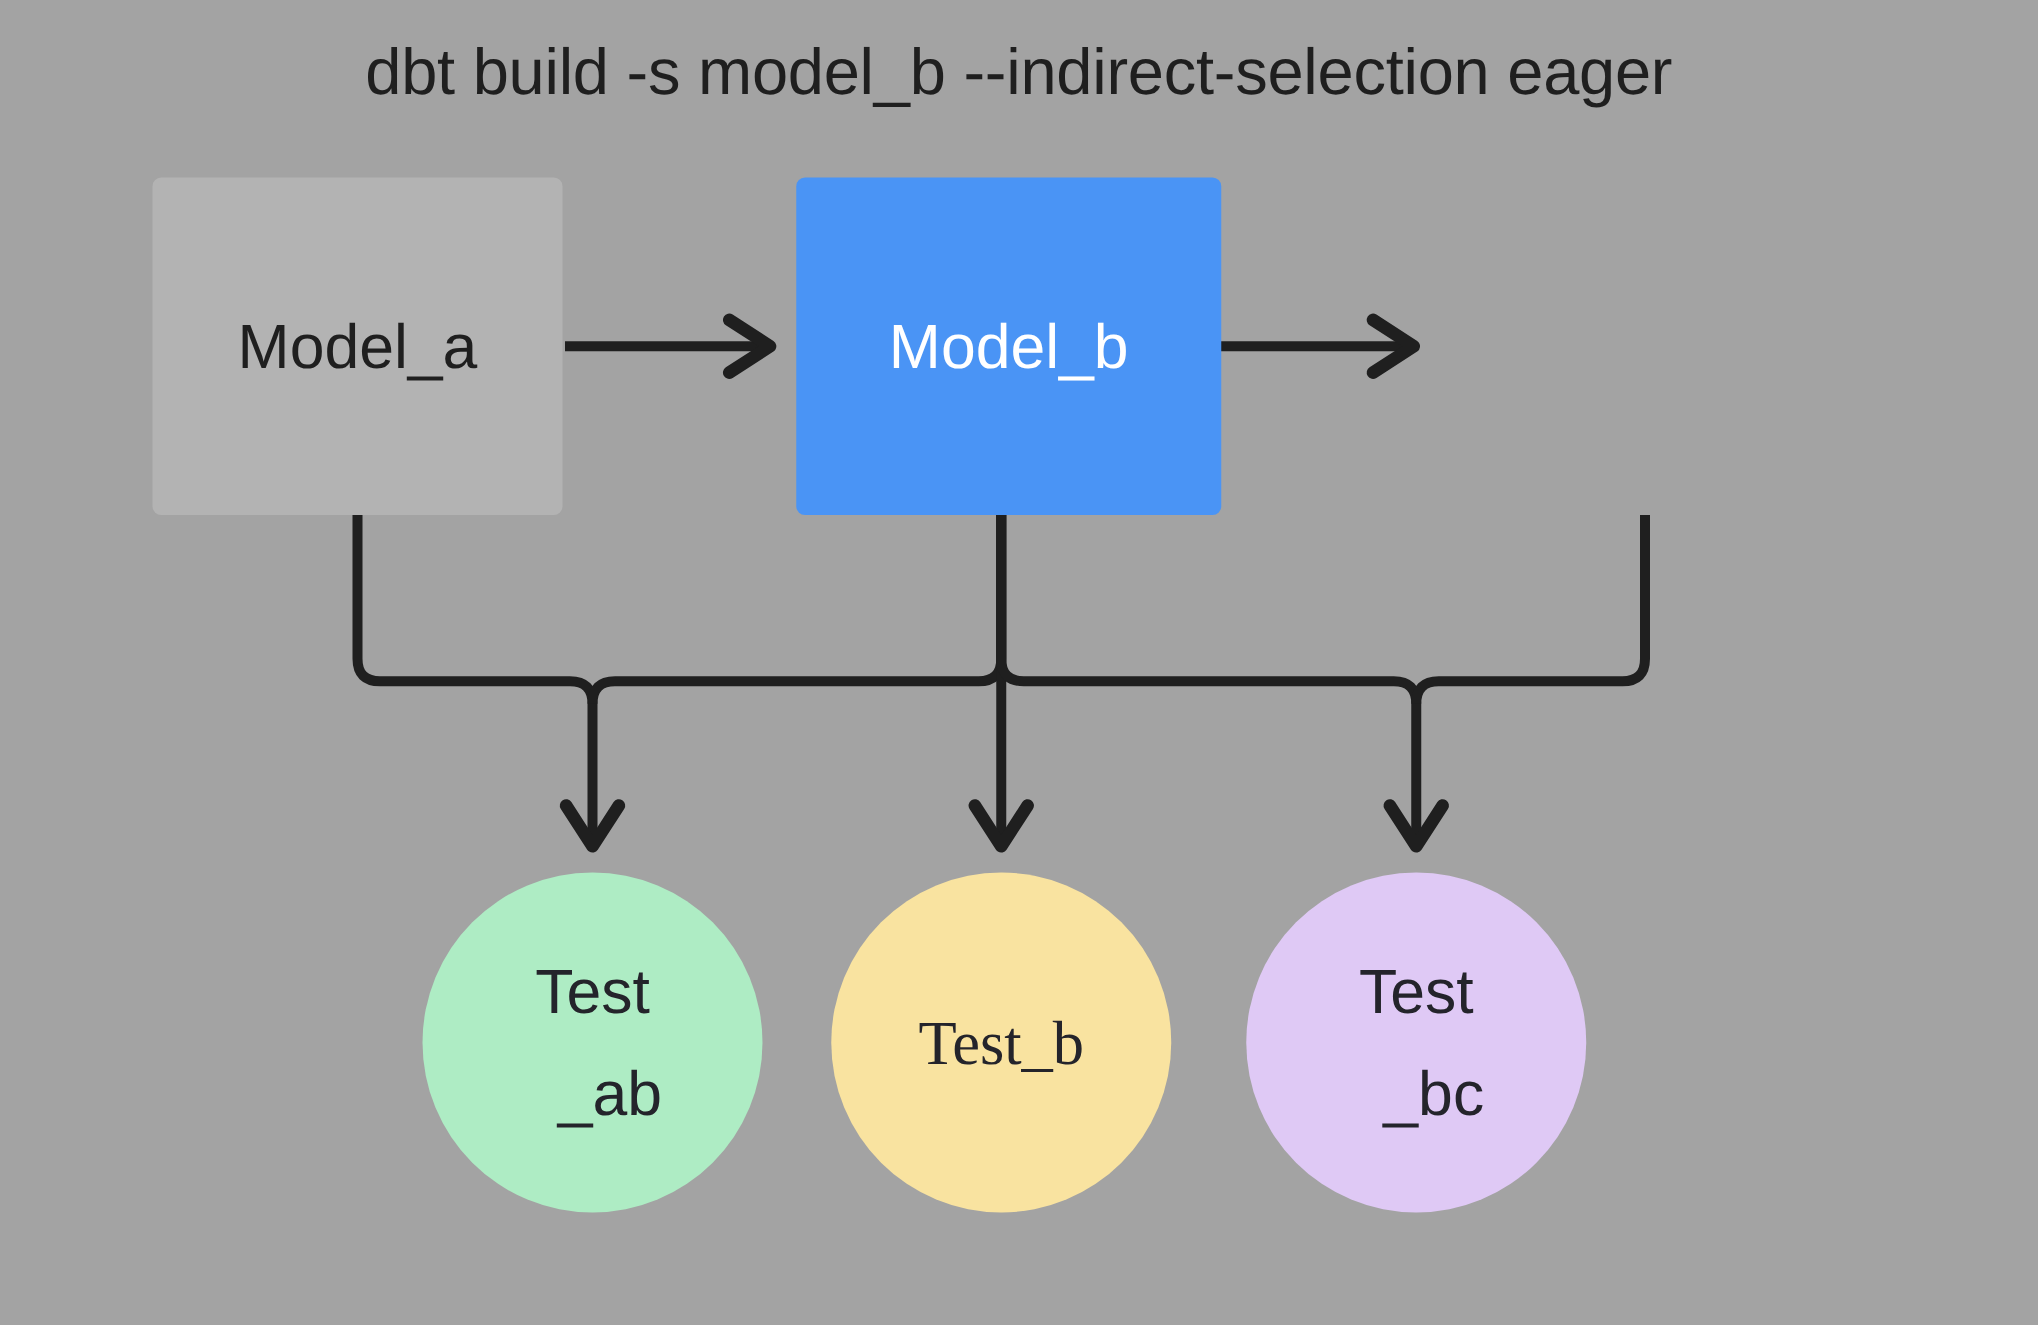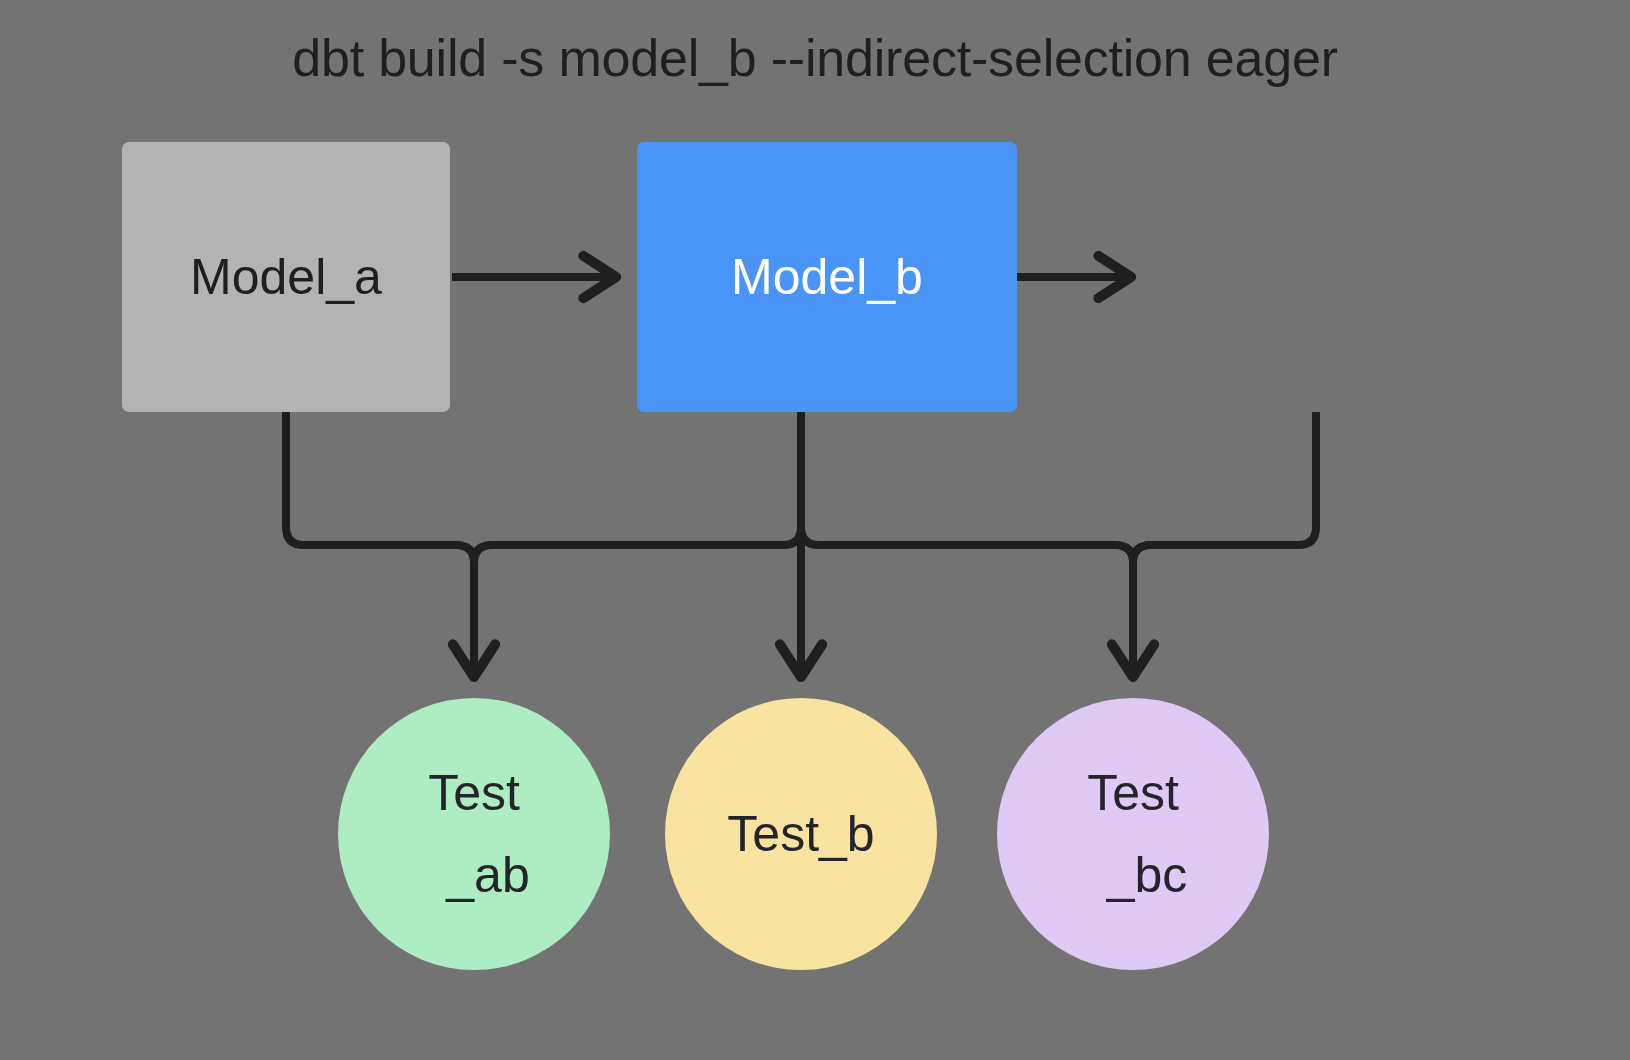--- a/index.html
+++ b/index.html
@@ -9,21 +9,21 @@
     background: #ffffff;
   }
   body {
     font-family: "Liberation Sans", sans-serif;
     -webkit-font-smoothing: antialiased;
   }
   #canvas {
     position: relative;
     width: 1630px;
     height: 1060px;
-    background: #737373;
+    background: #a3a3a3;
     overflow: hidden;
   }
   #edge-layer {
     position: absolute;
     left: 0;
     top: 0;
     width: 1630px;
     height: 1060px;
     pointer-events: none;
   }
@@ -94,31 +94,31 @@
 
     <path d="M 801 412 L 801 527 Q 801 545 819 545 L 1115 545 Q 1133 545 1133 563 L 1133 678" fill="none" stroke="#1f1f1f" stroke-width="8" stroke-linecap="butt" stroke-linejoin="round" marker-end="url(#arrowhead)"></path>
 
     <path d="M 1316 412 L 1316 527 Q 1316 545 1298 545 L 1151 545 Q 1133 545 1133 563" fill="none" stroke="#1f1f1f" stroke-width="8" stroke-linecap="butt" stroke-linejoin="round"></path>
   </svg>
 
   <div class="node-box" id="node-model_a" style="left:122px; top:142px; width:328px; height:270px; background:#b3b3b3; color:#1f1f1f;">
     <span>Model_a</span>
   </div>
 
-  <div class="node-box" id="node-model_b" style="left:637px; top:142px; width:380px; height:270px; background:#4a94f5; color:#ffffff;">
+  <div class="node-box" id="node-model_b" style="left:637px; top:142px; width:340px; height:270px; background:#4a94f5; color:#ffffff;">
     <span>Model_b</span>
   </div>
 
 
   <div class="node-circle" id="node-test_ab" style="left:338px; top:698px; width:272px; height:272px; background:#aeecc4; color:#24242b;">
     <span class="line-1">Test</span>
     <span class="line-2">_ab</span>
   </div>
 
-  <div class="node-circle" id="node-test_b" style="left:665px; top:698px; width:272px; height:272px; background:#f9e3a0; color:#24242b;">
+  <div class="node-circle" id="node-test_b" style="left:665px; top:698px; width:272px; height:272px; background:#f9e3a0; color:#24242b;font-family:Liberation Serif, serif;">
     <span class="line-1">Test_b</span>
   </div>
 
   <div class="node-circle" id="node-test_bc" style="left:997px; top:698px; width:272px; height:272px; background:#dfc9f5; color:#24242b;">
     <span class="line-1">Test</span>
     <span class="line-2">_bc</span>
   </div>
 
 </div>
 

